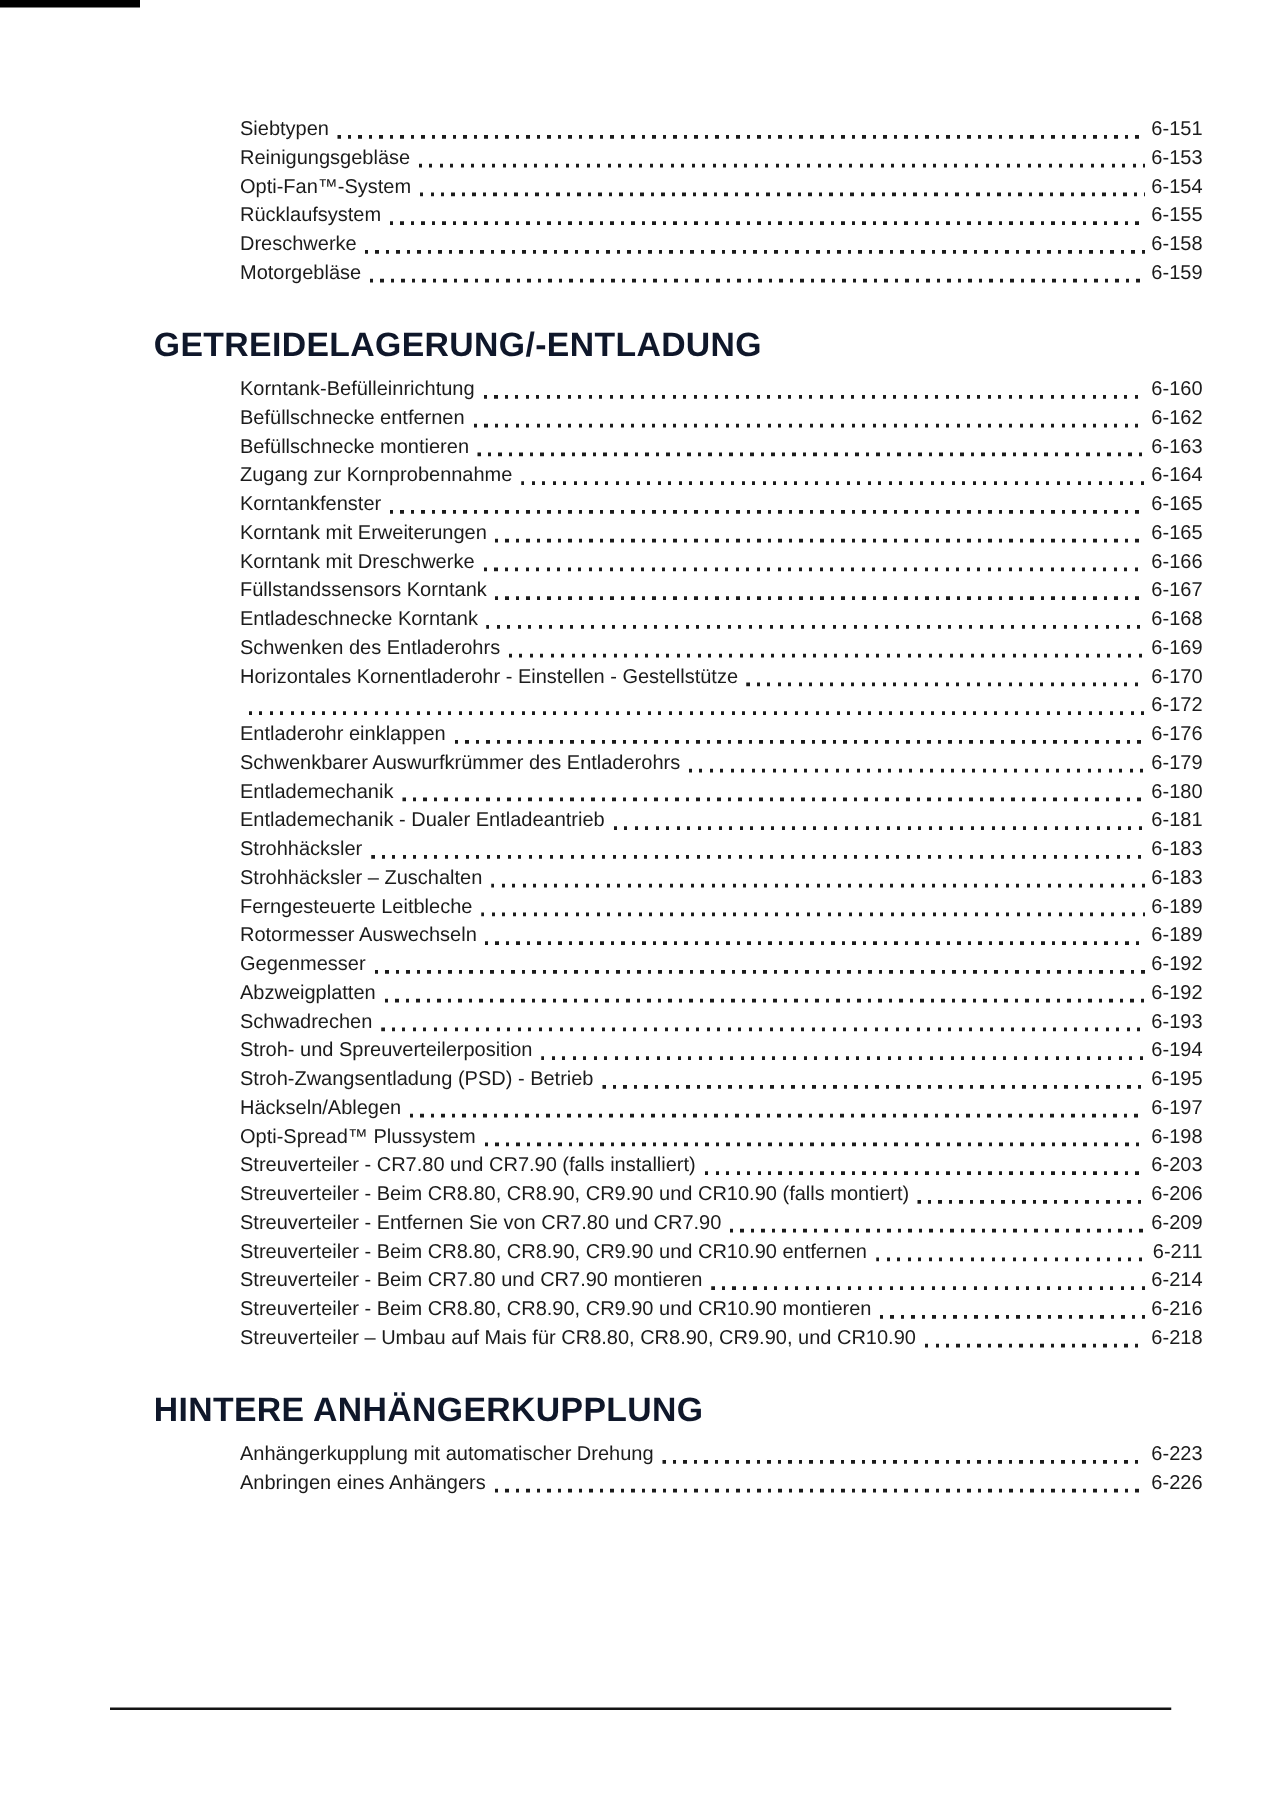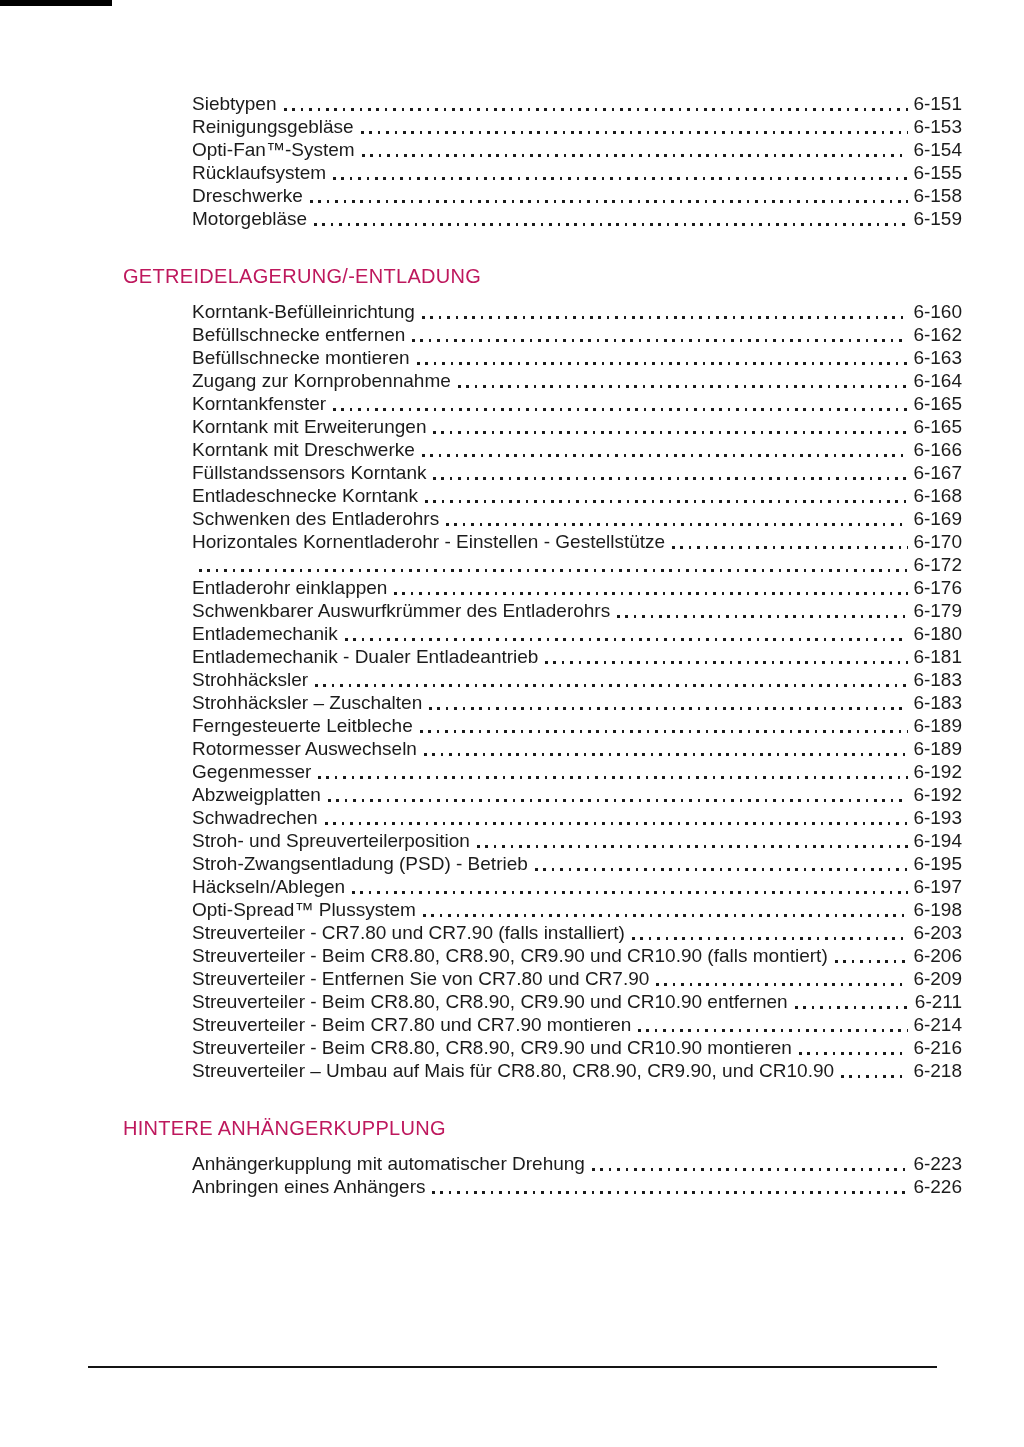--- a/index.html
+++ b/index.html
@@ -25,32 +25,32 @@
   }
   .page {
     position: absolute;
     top: 0;
     left: 0;
     right: 0;
     box-sizing: border-box;
     padding: 92px 62px 0 123px;
   }
   .section-title {
-    font-size: 20px;
+    font-size: 27px;
     line-height: 32px;
     margin: 30px 0 8px 0;
-    color: #be185d;
+    color: #0f172a;
     letter-spacing: 0.3px;
-    font-weight: 400;
+    font-weight: 700;
   }
   .toc-section:first-child .section-title { display: none; }
   .toc-row {
     display: flex;
     padding-left: 69px;
-    font-size: 19px;
+    font-size: 16px;
     line-height: 23px;
   }
   .toc-label { white-space: nowrap; }
   .leader {
     flex: 1 1 auto;
     min-width: 10px;
     margin: 0 3px 0 5px;
     position: relative;
   }
   .leader::before {

